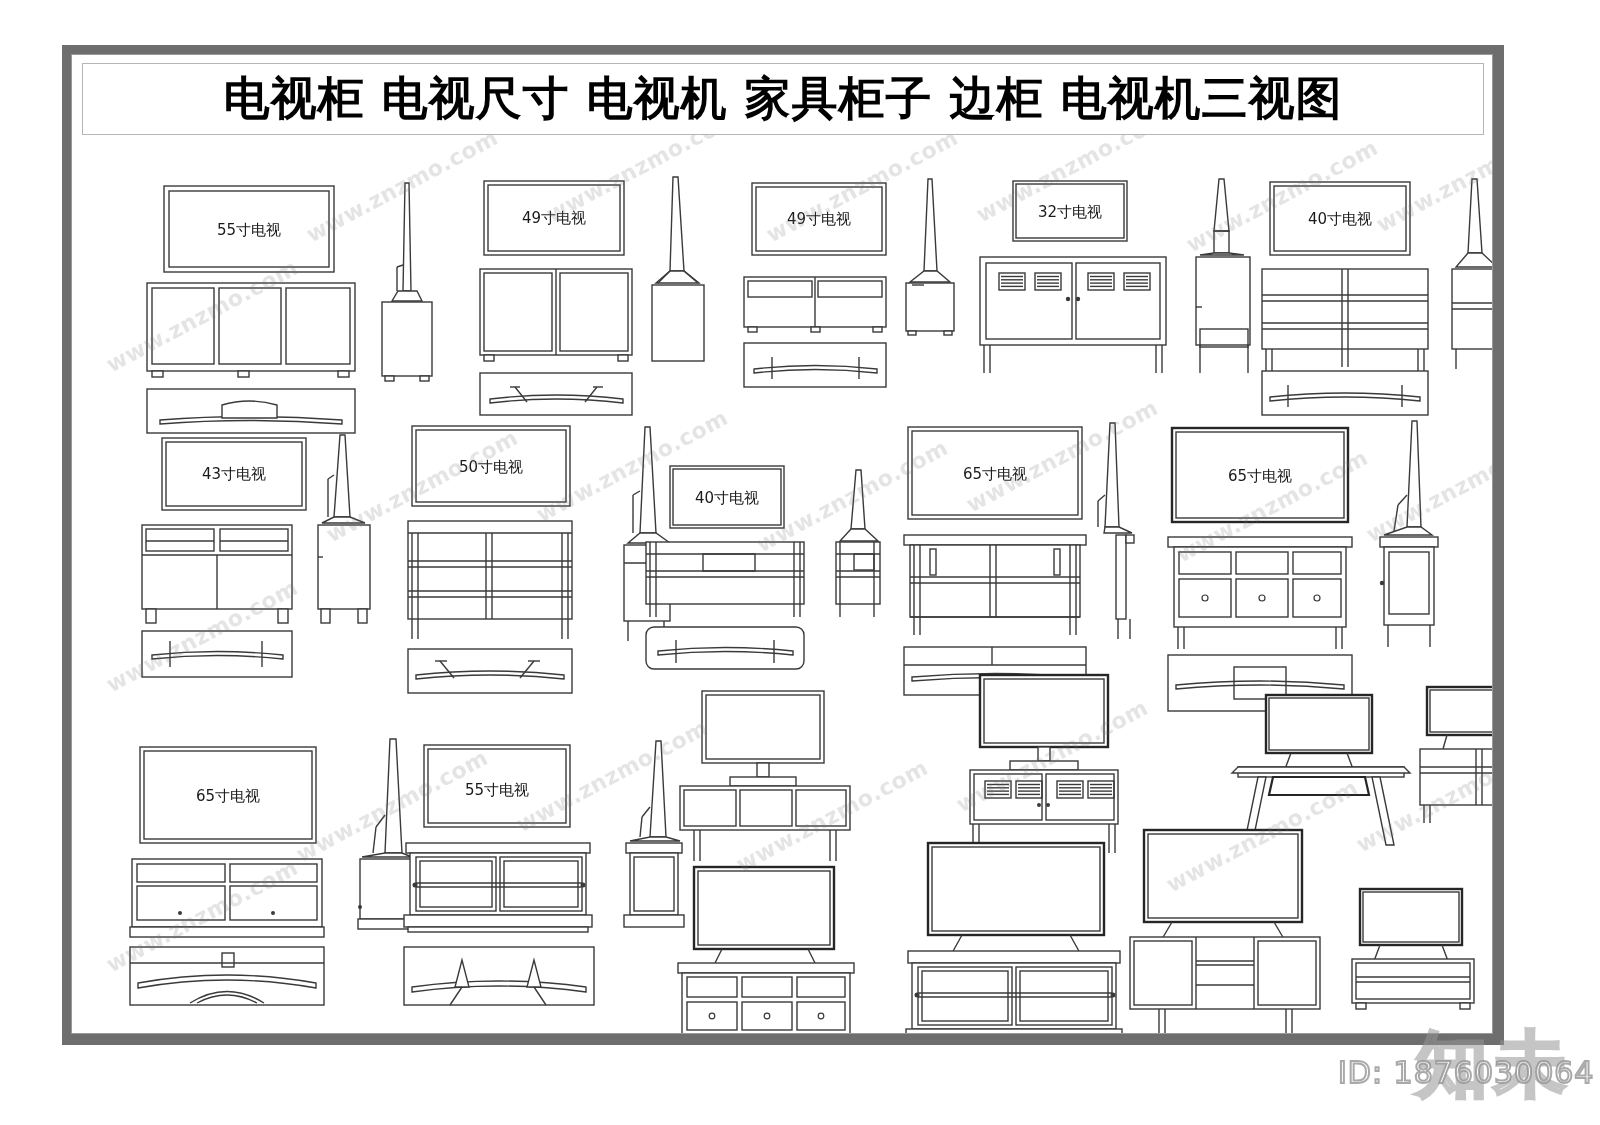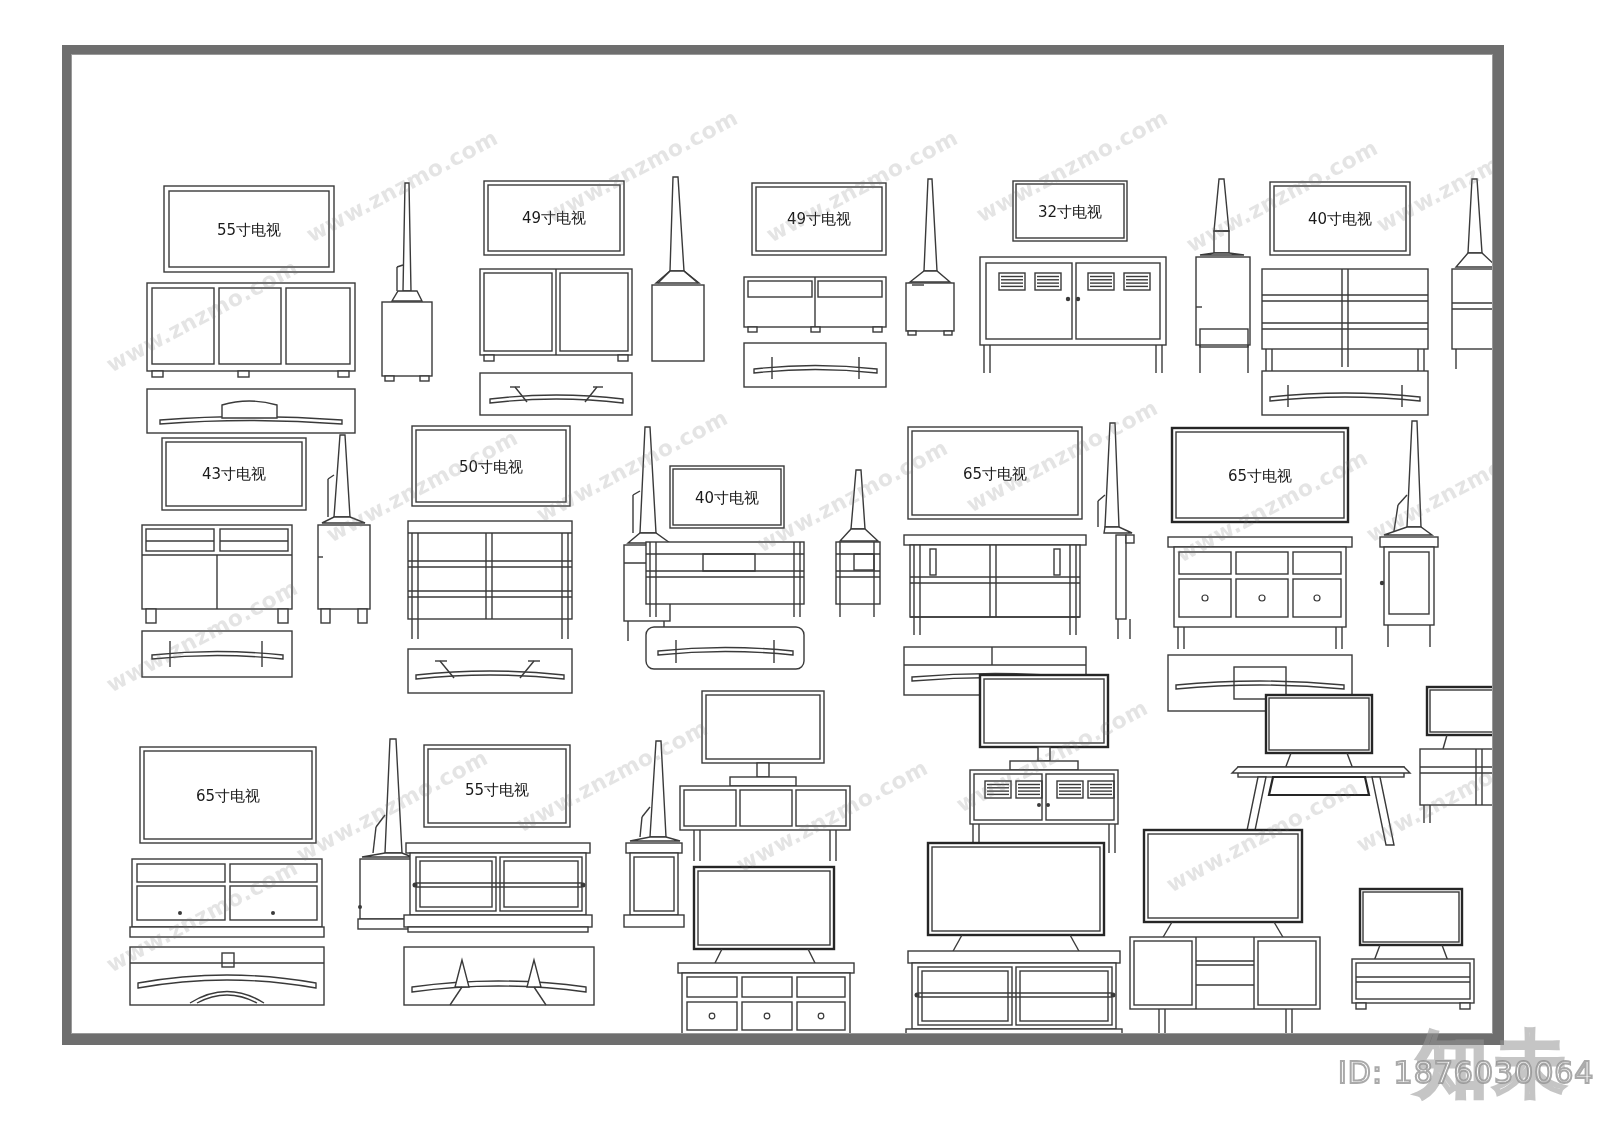--- a/index.html
+++ b/index.html
@@ -81,20 +81,23 @@
   }
 </style>
 </head>
 <body>
 
 <div id="root">
 
   <div class="frame-outer">
     <div class="frame-inner">
 
+      <div class="title-bar">
+        <span class="title-text">电视柜 电视尺寸 电视机 家具柜子 边柜 电视机三视图</span>
+      </div>
 
       <div class="wm-layer" id="wmLayer">
           <div class="wm" style="left: 30px; top: 300px;">www.znzmo.com</div>
           <div class="wm" style="left: 30px; top: 620px;">www.znzmo.com</div>
           <div class="wm" style="left: 30px; top: 900px;">www.znzmo.com</div>
           <div class="wm" style="left: 230px; top: 170px;">www.znzmo.com</div>
           <div class="wm" style="left: 250px; top: 470px;">www.znzmo.com</div>
           <div class="wm" style="left: 220px; top: 790px;">www.znzmo.com</div>
           <div class="wm" style="left: 470px; top: 150px;">www.znzmo.com</div>
           <div class="wm" style="left: 460px; top: 450px;">www.znzmo.com</div>

